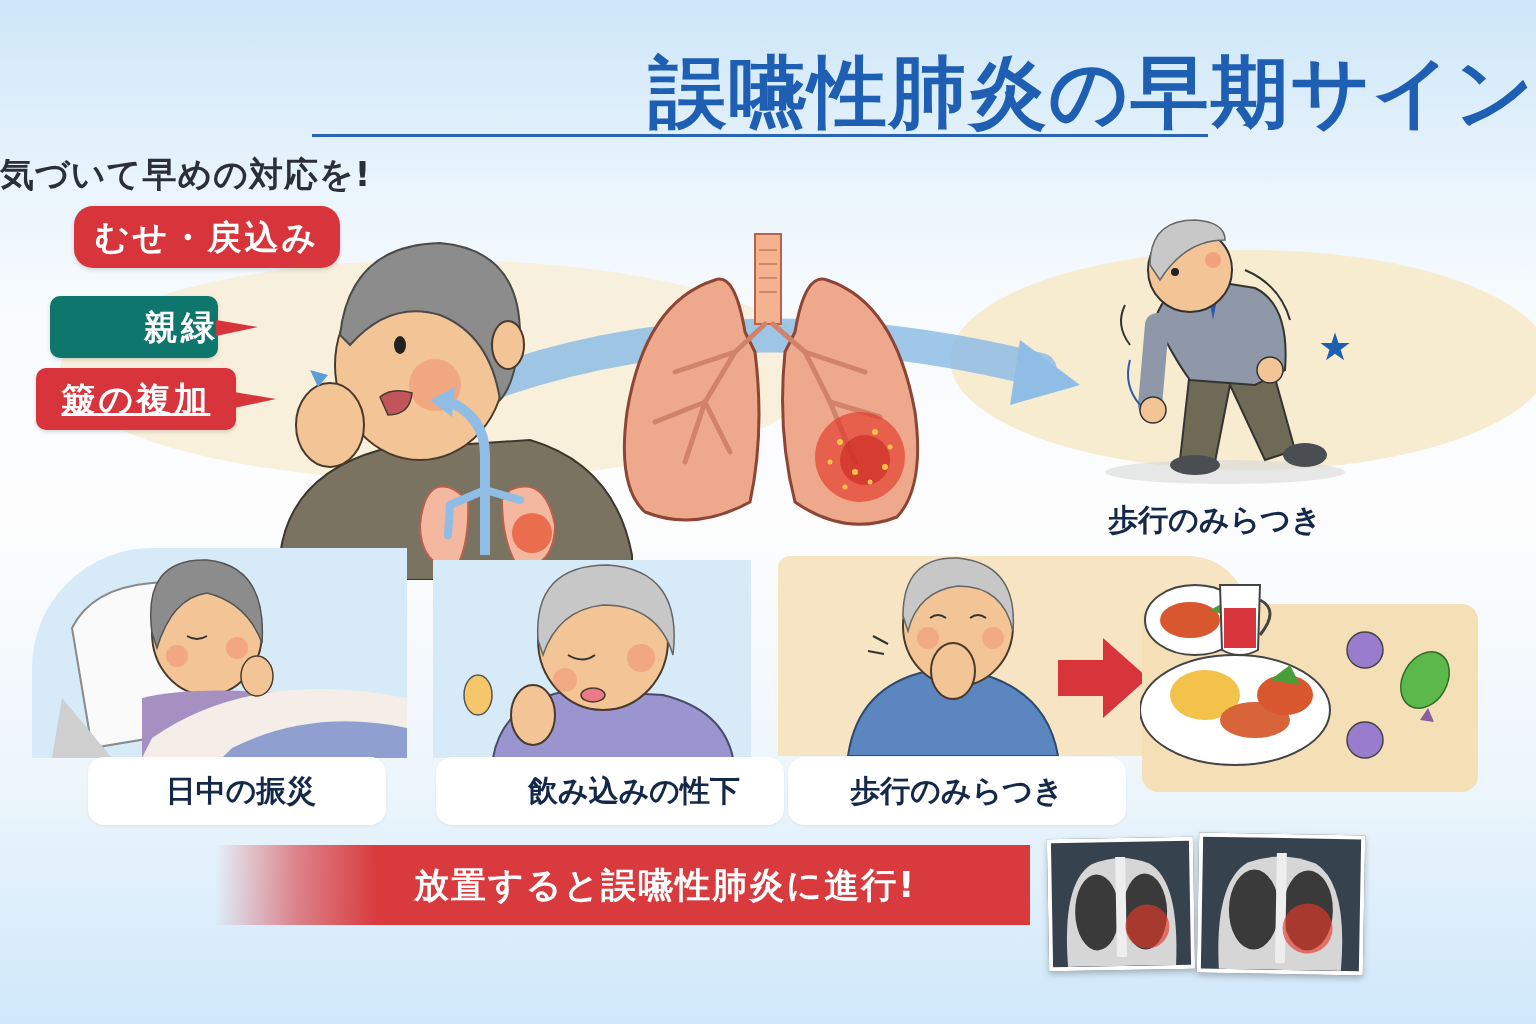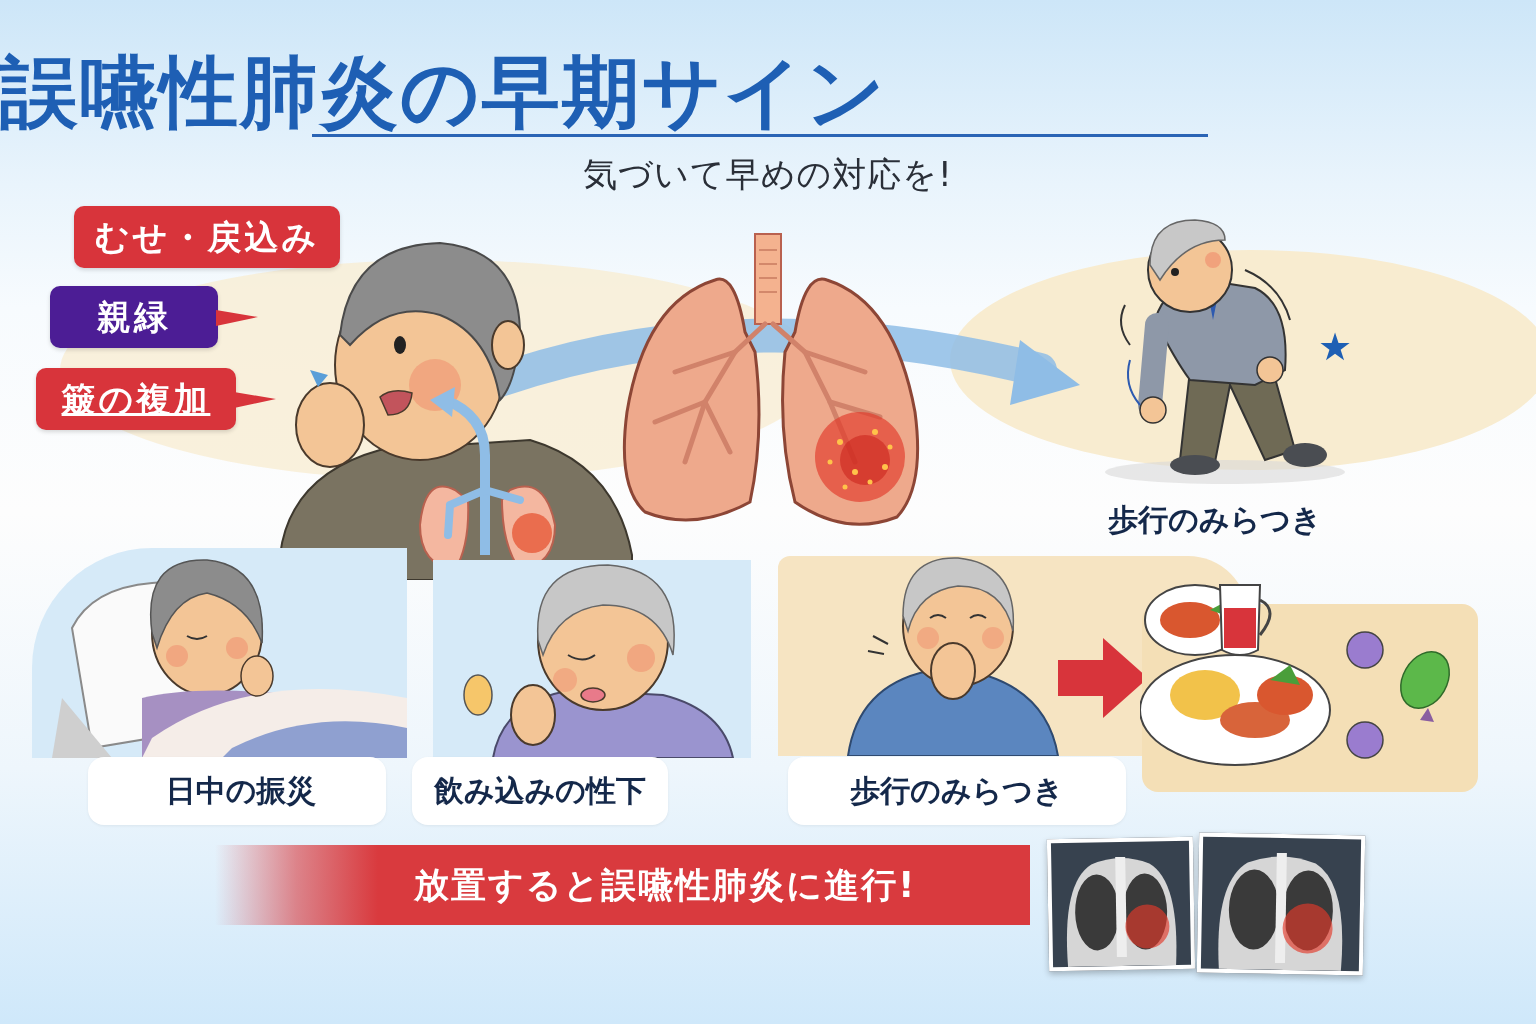--- a/index.html
+++ b/index.html
@@ -1,23 +1,23 @@
 <!DOCTYPE html>
 <html><head>
 <meta charset="utf-8">
 <style>
   html,body{margin:0;padding:0;}
   body{width:1536px;height:1024px;overflow:hidden;position:relative;
     font-family:"DejaVu Sans","Liberation Sans",sans-serif;
     background:linear-gradient(180deg,#cde6f8 0%,#e9f4fc 18%,#f7fbfe 30%,#fdfdfd 50%,#eef6fc 75%,#cfe8fa 100%);}
   .abs{position:absolute;}
   
-  #title{left:0;width:1536px;top:44px;text-align:left;font-weight:bold;font-size:78px;letter-spacing:2px;line-height:96px;}
+  #title{left:0;width:1536px;top:44px;text-align:right;font-weight:bold;font-size:78px;letter-spacing:2px;line-height:96px;}
   #title-rule{left:312px;top:134px;width:896px;height:3px;}
-  #subtitle{left:0;width:1536px;top:150px;text-align:center;font-weight:normal;font-size:34px;line-height:48px;letter-spacing:1px;}
+  #subtitle{left:0;width:1536px;top:150px;text-align:left;font-weight:bold;font-size:34px;line-height:48px;letter-spacing:1px;}
   
   .blob{background:#f8ecd0;}
   
   .callout{color:#fff;font-weight:bold;font-size:34px;line-height:62px;height:62px;border-radius:10px;text-align:center;box-shadow:0 2px 4px rgba(0,0,0,.15);letter-spacing:3px;}
   .callout .tail{position:absolute;right:-40px;top:24px;width:0;height:0;border-top:7px solid transparent;border-bottom:9px solid transparent;border-left:42px solid;}
   
   .panel{overflow:hidden;}
   .label-card{background:#fff;border-radius:16px;text-align:center;font-weight:bold;font-size:30px;line-height:68px;height:68px;box-shadow:0 1px 3px rgba(0,0,0,.06);}
   
   #banner{left:215px;top:845px;width:815px;height:80px;}
@@ -32,24 +32,24 @@
 <div class="abs" id="subtitle" style="color:#2a2f38;">気づいて早めの対応を!</div>
 
 <div class="abs blob" style="left:60px;top:260px;width:760px;height:220px;border-radius:50%;opacity:.75;"></div>
 <div class="abs blob" style="left:950px;top:250px;width:600px;height:220px;border-radius:50%;"></div>
 
 <svg class="abs" style="left:420px;top:300px;" width="700" height="120" viewBox="0 0 700 120">
   <path d="M40 95 Q 300 -10 620 70" stroke="#8fbde6" stroke-width="34" fill="none" stroke-linecap="round" opacity=".85"></path>
   <polygon points="600,40 660,85 590,105" fill="#8fbde6"></polygon>
 </svg>
 
-<div class="abs callout" style="left:74px;top:206px;width:266px;background:#d8343b;">
+<div class="abs callout" style="left:74px;top:206px;width:266px;background:#d8343b;border-radius:19px;">
   <span>むせ・戻込み</span>
 </div>
-<div class="abs callout" style="left:50px;top:286px;width:168px;background:#4c1d95;">
+<div class="abs callout" style="left:50px;top:296px;width:168px;background:#0f766e;text-align:right;">
   <span>親緑</span>
   <span class="tail" style="border-left-color:#d8343b;"></span>
 </div>
 <div class="abs callout" style="left:36px;top:368px;width:200px;background:#d8343b;text-decoration:underline;">
   <span>簸の複加</span>
   <span class="tail" style="border-left-color:#d8343b;"></span>
 </div>
 
 <svg class="abs" style="left:270px;top:225px;" width="370" height="355" viewBox="0 0 370 355">
 
@@ -170,21 +170,21 @@
     <ellipse cx="170" cy="80" rx="65" ry="70" fill="#f3c596" stroke="#4a3a2c" stroke-width="2"></ellipse>
     <path d="M105 80 Q 100 5 175 5 Q 250 10 240 95 Q 225 45 170 45 Q 125 50 110 95 Z" fill="#c7c7c7" stroke="#666" stroke-width="1.5"></path>
     <path d="M135 95 Q 150 104 162 95" stroke="#333" stroke-width="2" fill="none"></path>
     <circle cx="208" cy="98" r="14" fill="#f08a6a" opacity=".5"></circle>
     <circle cx="132" cy="120" r="12" fill="#f08a6a" opacity=".45"></circle>
     <ellipse cx="160" cy="135" rx="12" ry="7" fill="#e87a8a" stroke="#4a3a2c" stroke-width="1.5"></ellipse>
     <ellipse cx="100" cy="155" rx="22" ry="30" fill="#f3c596" stroke="#4a3a2c" stroke-width="2"></ellipse>
     <ellipse cx="45" cy="135" rx="14" ry="20" fill="#f6c66a" stroke="#555" stroke-width="1.5"></ellipse>
   </svg>
 </div>
-<div class="abs label-card" style="left:412px;top:757px;width:256px;color:#14284a;">
+<div class="abs label-card" style="left:436px;top:757px;width:300px;color:#14284a;padding-left:48px;">
   <span>飲み込みの性下</span>
 </div>
 
 <div class="abs panel" style="left:778px;top:556px;width:470px;height:200px;background:#f6e4c2;border-radius:12px 60px 0 0;">
   <svg width="300" height="200" viewBox="0 0 300 200">
     <path d="M70 200 Q 80 130 150 115 L 210 120 Q 270 140 280 200 Z" fill="#5b86bf" stroke="#2f4a70" stroke-width="2"></path>
     <ellipse cx="180" cy="70" rx="55" ry="60" fill="#f3c596" stroke="#4a3a2c" stroke-width="2"></ellipse>
     <path d="M125 60 Q 125 0 180 2 Q 240 8 235 75 Q 225 30 180 30 Q 140 35 130 75 Z" fill="#c7c7c7" stroke="#666" stroke-width="1.5"></path>
     <path d="M152 62 Q 160 56 168 62 M192 62 Q 200 56 208 62" stroke="#333" stroke-width="2" fill="none"></path>
     <circle cx="150" cy="82" r="11" fill="#f08a6a" opacity=".45"></circle>

